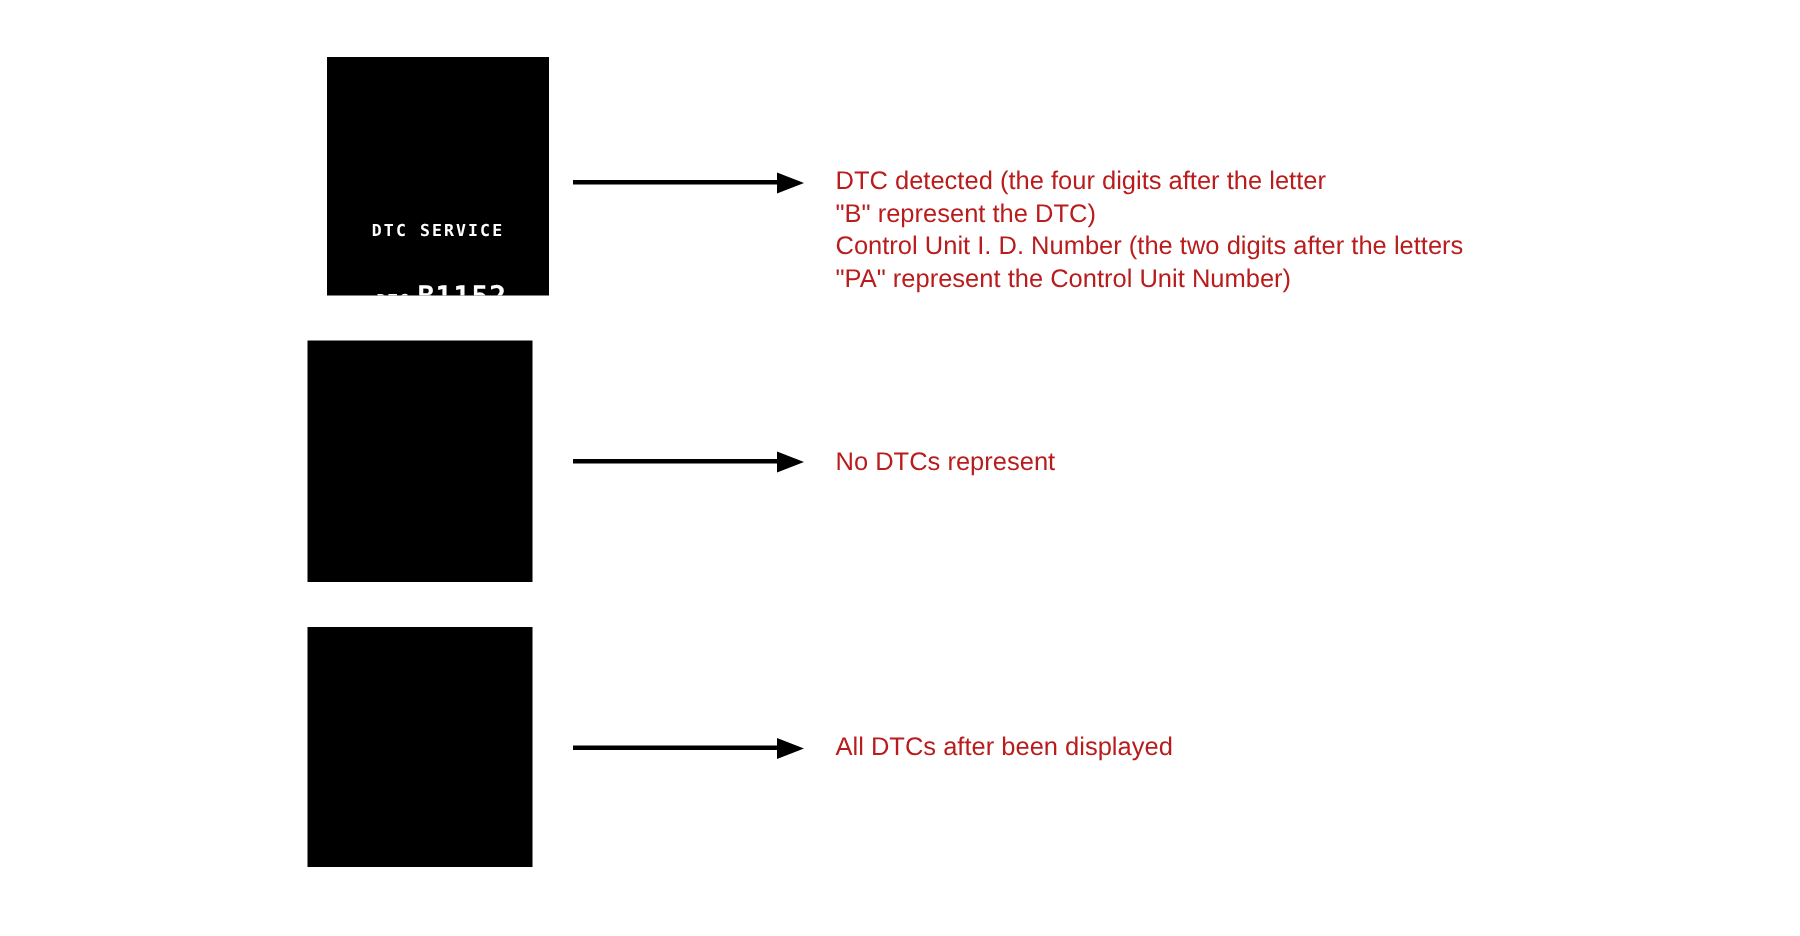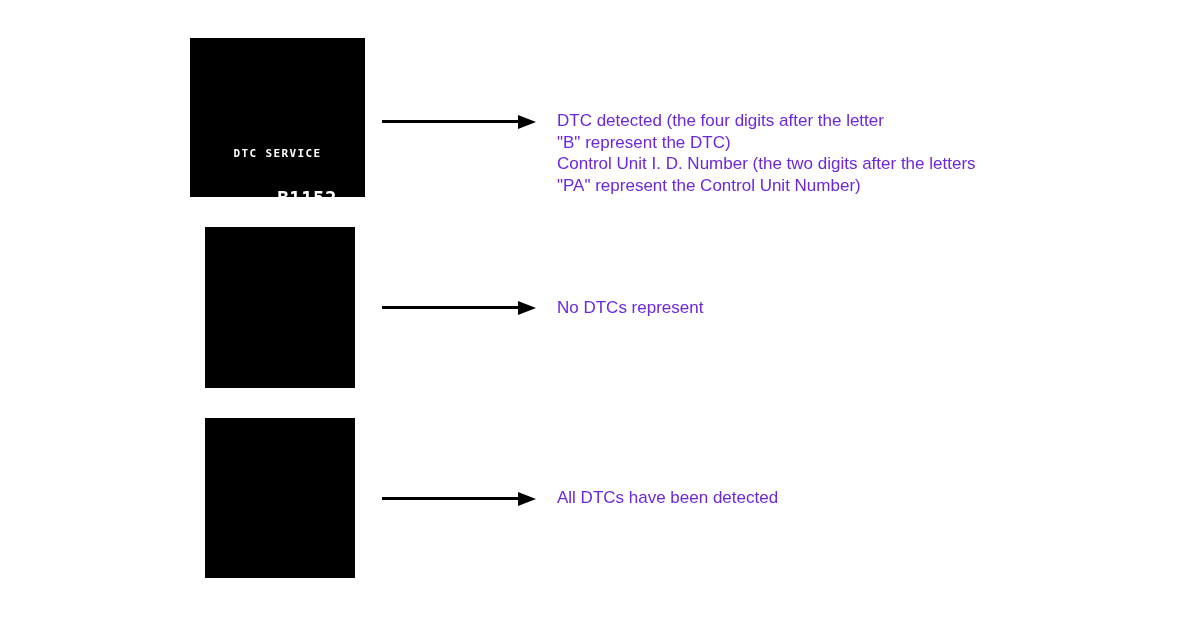--- a/index.html
+++ b/index.html
@@ -55,21 +55,21 @@
   .lcd-value {
     font-family: "DejaVu Sans Mono", monospace;
     font-weight: bold;
     font-size: 19px;
     letter-spacing: 0.5px;
     vertical-align: baseline;
     margin-left: 5px;
   }
 
   
-  #panel-1 { left: 190px; top: 38px; width: 175px; height: 159px; }
+  #panel-1 { left: 218px; top: 38px; width: 148px; height: 159px; }
   #panel-1 .lcd-header { top: 110px; }
   #panel-1 .line-dtc { top: 151px; }
 
   
   #panel-2 { left: 205px; top: 227px; width: 150px; height: 161px; }
 
   
   #panel-3 { left: 205px; top: 418px; width: 150px; height: 160px; }
 
   
@@ -100,21 +100,21 @@
   #arrow-2 .shaft { width: 138px; }
   #arrow-3 { left: 382px; top: 492px; width: 154px; }
   #arrow-3 .shaft { width: 138px; }
 
   
   .callout {
     position: absolute;
     font-family: "Liberation Sans", sans-serif;
     font-size: 17px;
     line-height: 21.5px;
-    color: #6d28d9;
+    color: #b91c1c;
     white-space: pre;
   }
   #callout-1 { left: 557px; top: 110px; }
   #callout-2 { left: 557px; top: 297px; }
   #callout-3 { left: 557px; top: 487px; }
 </style>
 </head>
 <body>
 
 <div class="lcd-panel" id="panel-1">
@@ -150,13 +150,13 @@
 <div class="lcd-panel" id="panel-3">
   
   
 </div>
 
 <div class="arrow" id="arrow-3">
   <div class="shaft"></div>
   <div class="head"></div>
 </div>
 
-<div class="callout" id="callout-3">All DTCs have been detected</div>
+<div class="callout" id="callout-3">All DTCs after been displayed</div>
 
 </body></html>

